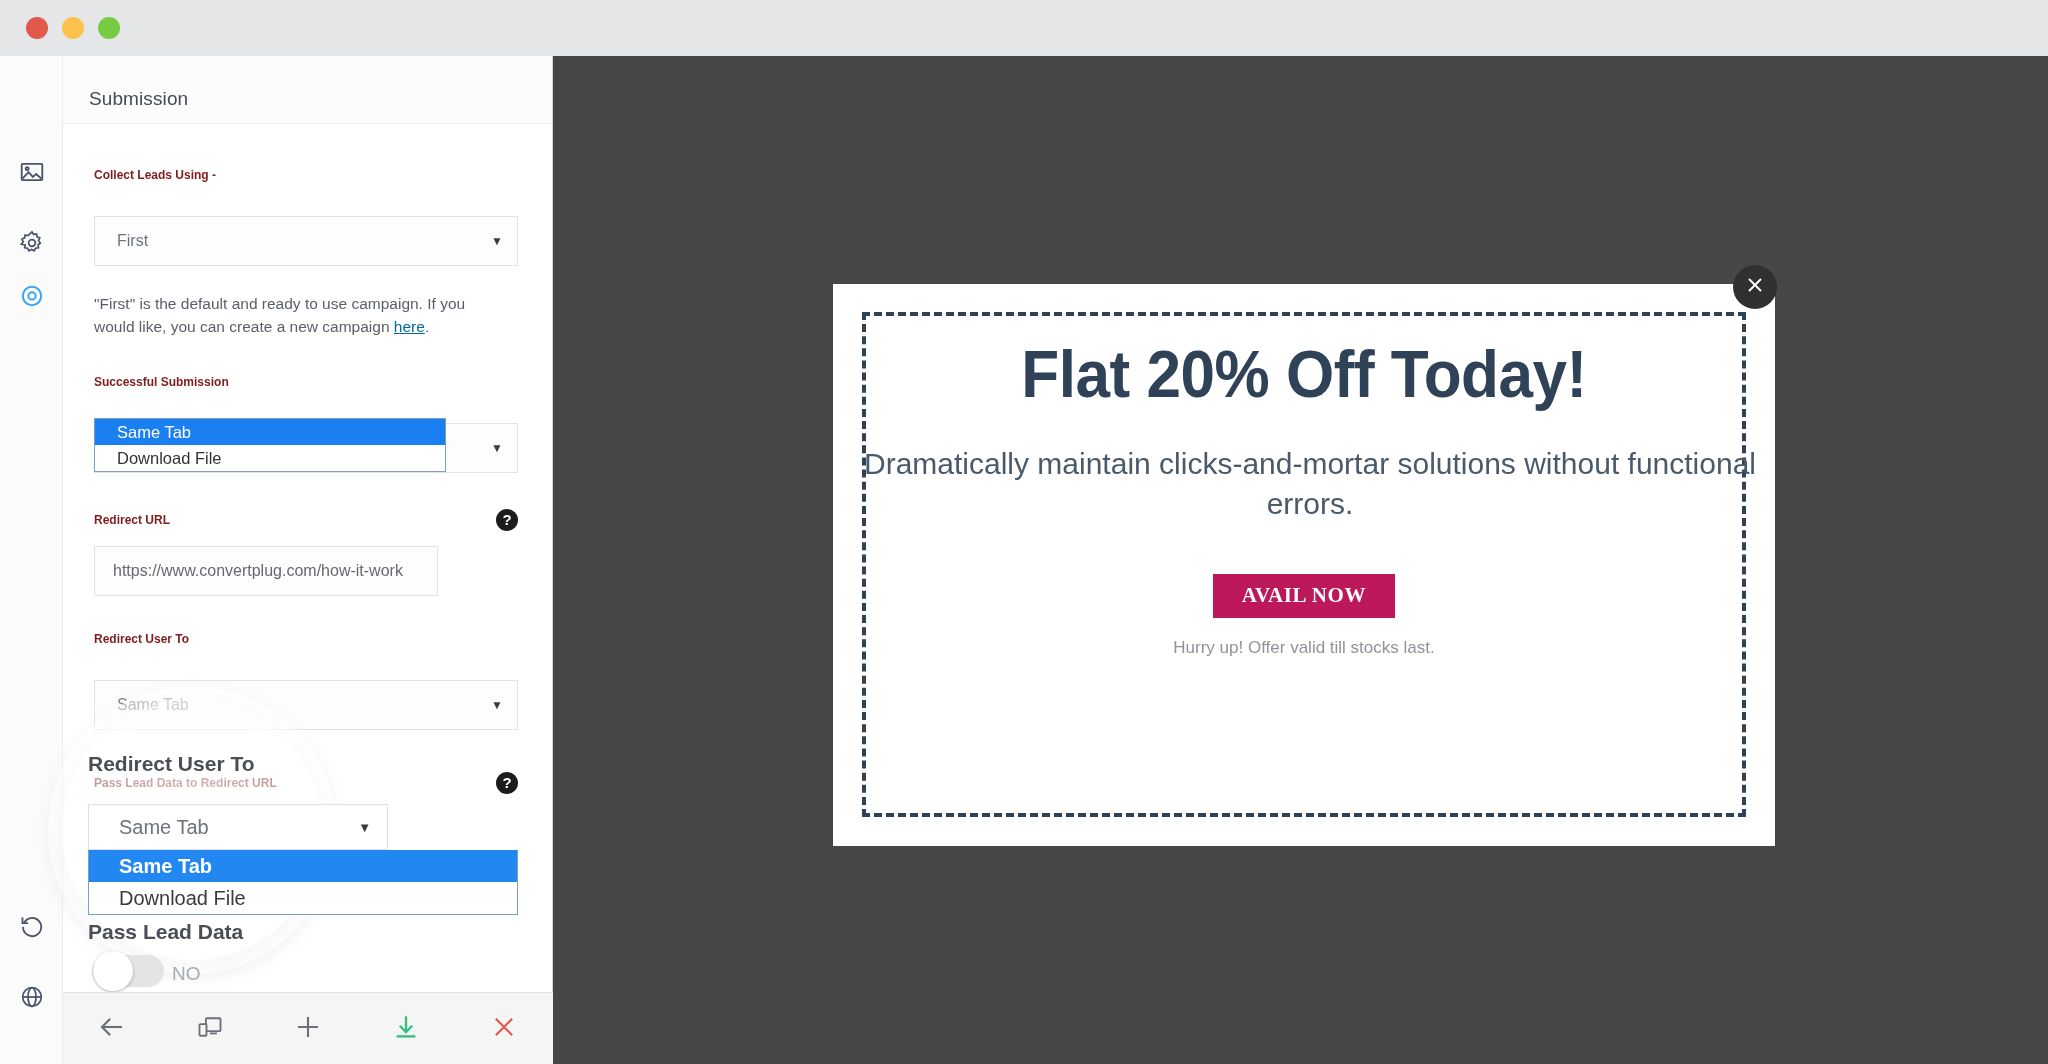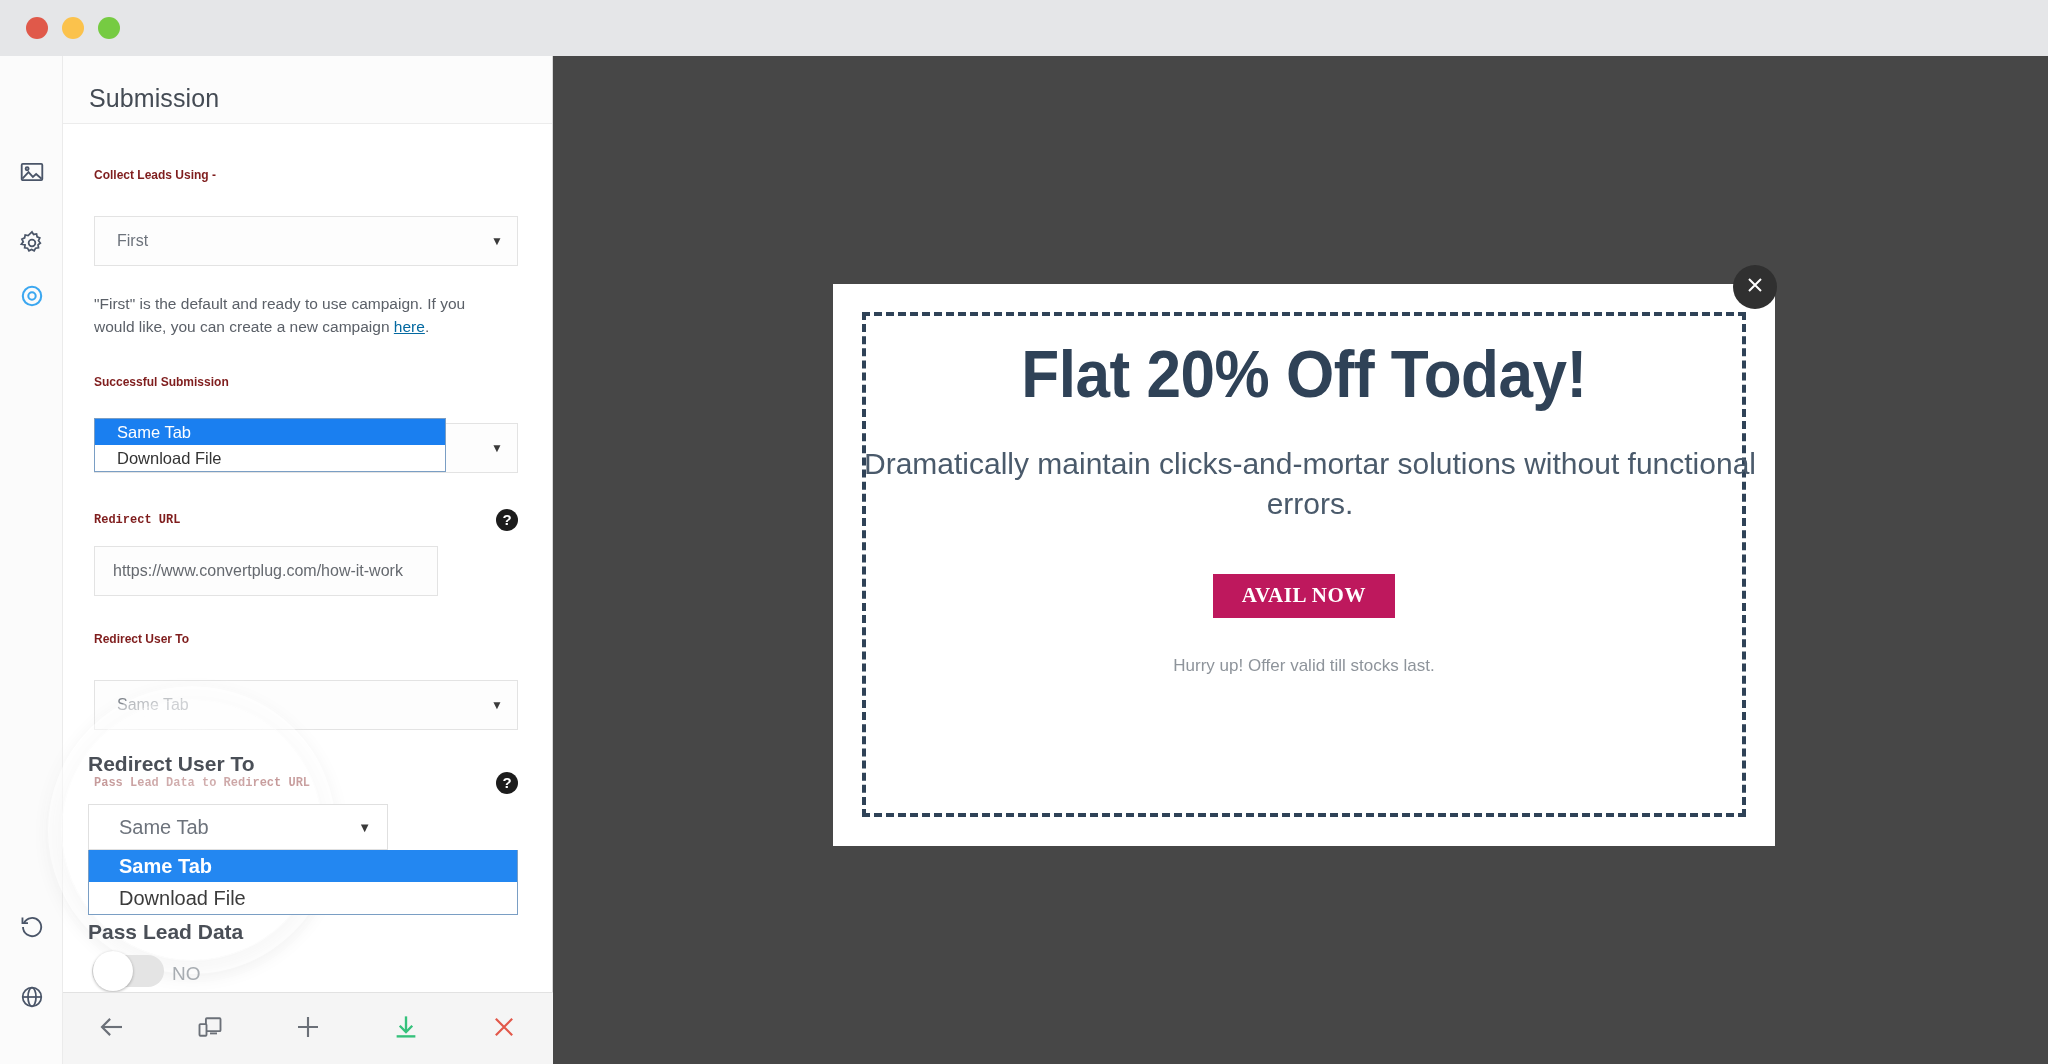--- a/index.html
+++ b/index.html
@@ -53,35 +53,35 @@
     overflow: hidden;
   }
   .panel-header {
     height: 68px;
     border-bottom: 1px solid #ececec;
     display: flex; align-items: center;
     padding-left: 26px;
     background: #fcfcfc;
   }
   .panel-title {
-    font-size: 25px; color: #444b54; font-weight: 400;
+    font-size: 19px; color: #444b54; font-weight: 400;
     letter-spacing: 0.1px;
     margin-top: 18px;
   }
   .panel-body { padding: 44px 31px 0 31px; position: relative; height: 884px; }
 
   .field-label {
     font-size: 12px; font-weight: bold; color: #7f1d1d;
     margin-bottom: 15px; display: block;
   }
   .field-label-row {
     display: flex; align-items: center; justify-content: space-between;
     margin-bottom: 15px;
   }
-  .field-label-row .field-label { margin-bottom: 0; font-family: Liberation Mono, monospace; }
+  .field-label-row .field-label { margin-bottom: 0; }
 
   .select-box {
     position: relative;
     width: 424px; height: 50px;
     border: 1px solid #e3e3e3;
     background: #fdfdfd;
     display: flex; align-items: center;
     padding-left: 22px;
     font-size: 16px; color: #6d737c; margin-top: 34px;
   }
@@ -264,21 +264,21 @@
     font-size: 19px; color: #a8a8a8;
   }
   .avail-btn {
     width: 182px; height: 44px;
     background: #be185d; color: #ffffff;
     font-family: "Liberation Serif", serif;
     font-weight: bold; font-size: 21px; letter-spacing: 0.6px;
     display: flex; align-items: center; justify-content: center; text-align: right;
   }
   .popup-note {
-    margin-top: 38px;
+    margin-top: 20px;
     font-size: 17px; color: #8e949b;
   }
 
   .popup-close {
     position: absolute; left: 1733px; top: 265px;
     width: 44px; height: 44px; border-radius: 50%;
     background: #303030;
     display: flex; align-items: center; justify-content: center;
     z-index: 20;
   }

